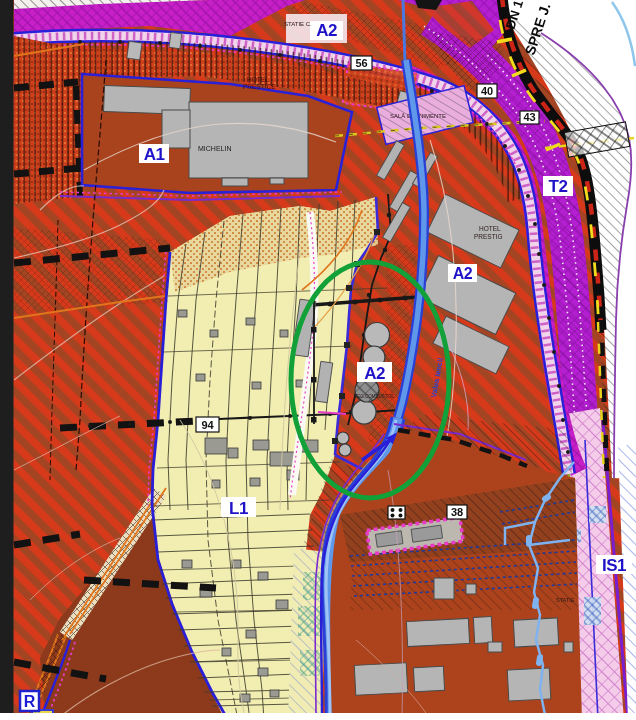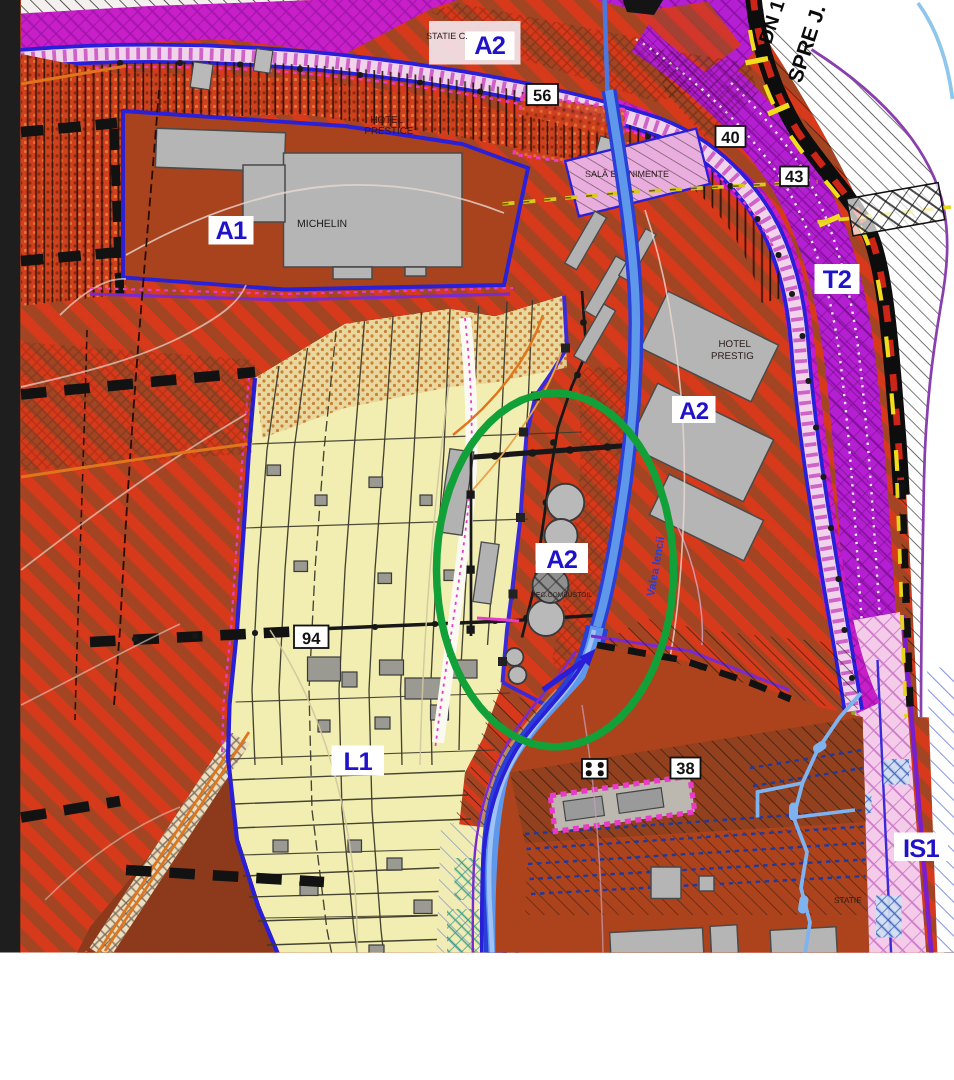--- a/index.html
+++ b/index.html
@@ -1,16 +1,16 @@
 <!DOCTYPE html>
 <html><head>
 <meta charset="utf-8">
 <style>
   html,body{margin:0;padding:0;background:#fff;}
-  #map{width:636px;height:635px;position:relative;overflow:hidden;font-family:"Liberation Sans",sans-serif;}
+  #map{width:636px;height:713px;position:relative;overflow:hidden;font-family:"Liberation Sans",sans-serif;}
 </style>
 </head>
 <body>
 <div id="map">
 <svg width="636" height="720" viewBox="0 0 636 720">
 <defs>
   <pattern id="stripes" width="15" height="15" patternUnits="userSpaceOnUse" patternTransform="rotate(-45)">
     <rect width="15" height="15" fill="#d63a1a"></rect>
     <rect width="7.5" height="15" fill="#a34423"></rect>
   </pattern>

